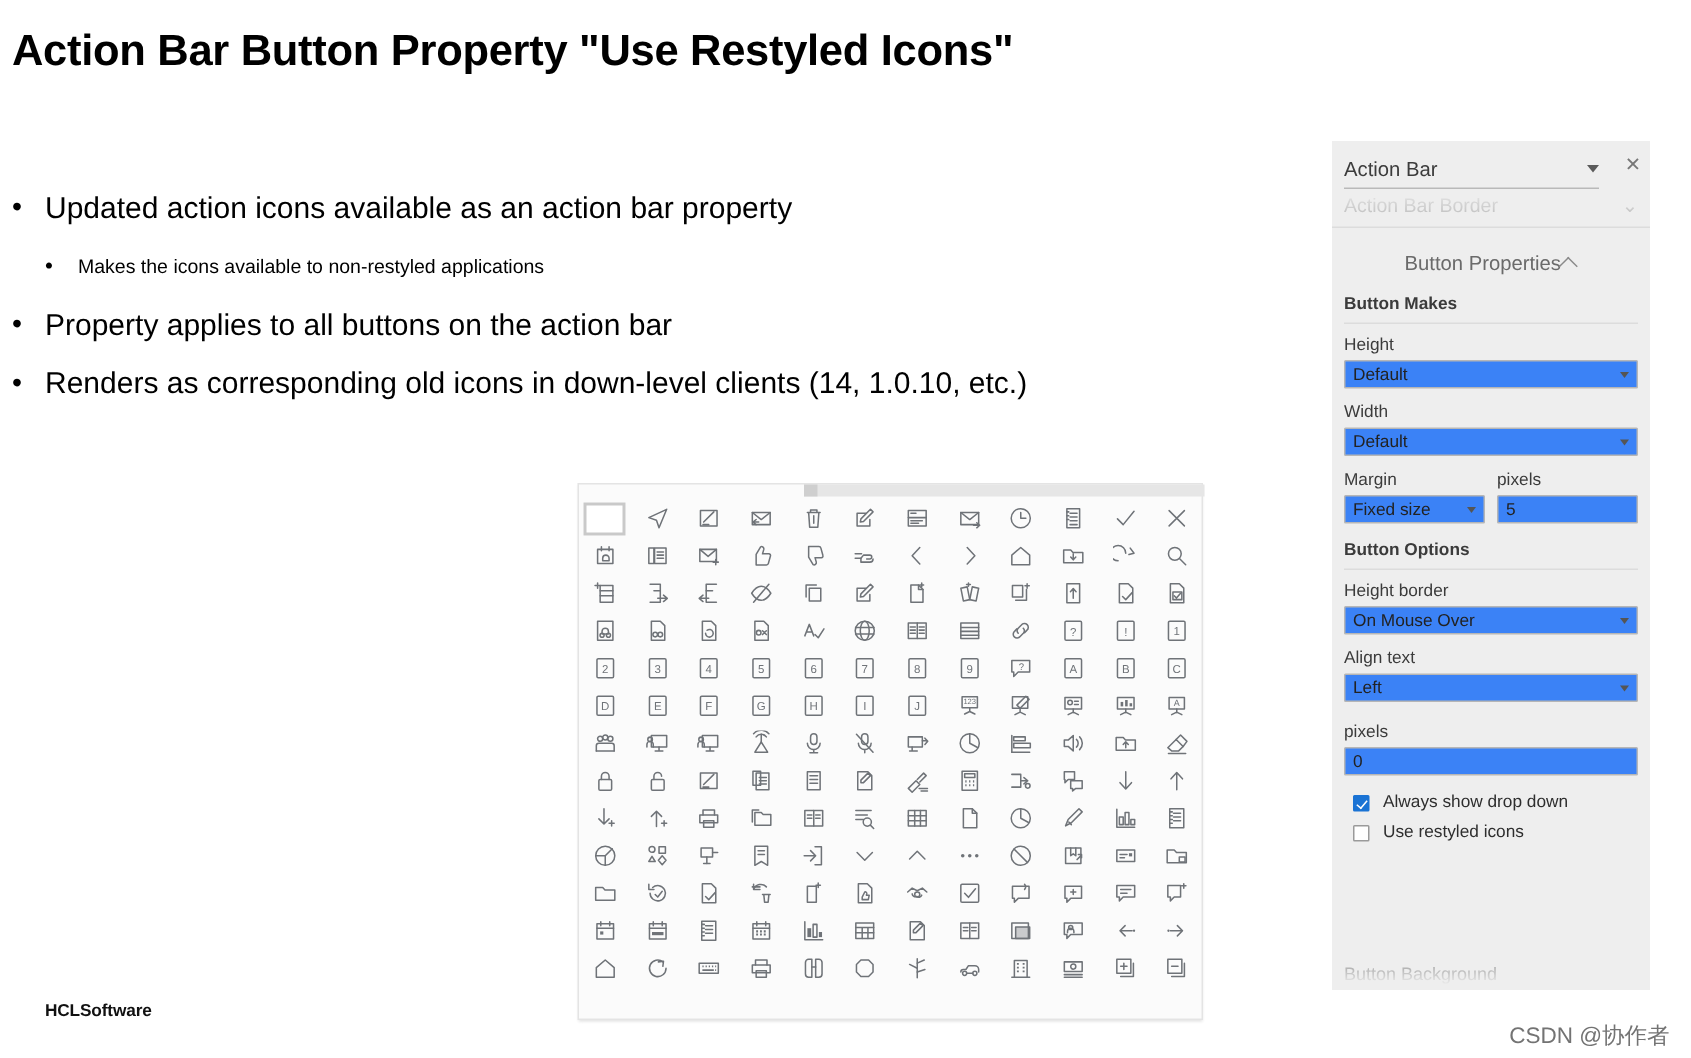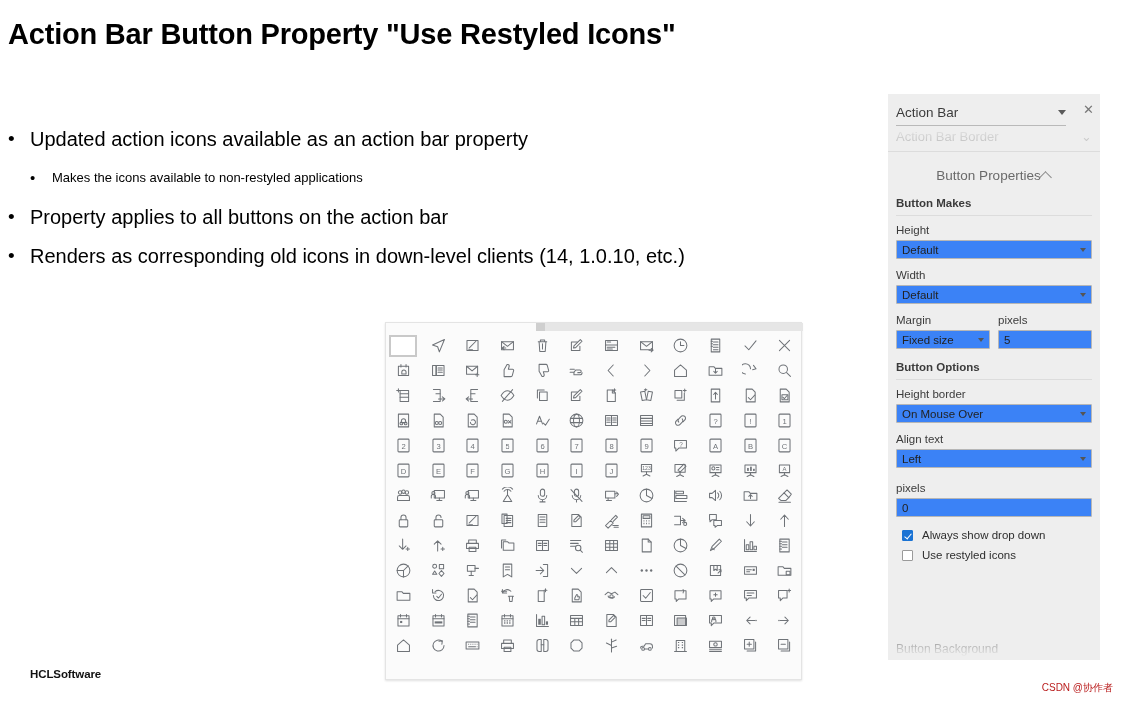--- a/index.html
+++ b/index.html
@@ -309,22 +309,22 @@
     font-size: 11.5px;
     font-weight: bold;
     color: #111;
     letter-spacing: -0.1px;
     margin-left: 22px;
   }
   #watermark {
     position: absolute;
     right: 14px;
     top: 681px;
-    font-size: 10px;
-    color: #b91c1c;
+    font-size: 15px;
+    color: #737373;
   }
 </style>
 </head>
 <body>
 
 <div id="slide-title">Action Bar Button Property "Use Restyled Icons"</div>
 
 <div id="bullet-list">
   <div class="bullet-row level-1">
     <span class="bullet-dot">•</span>

